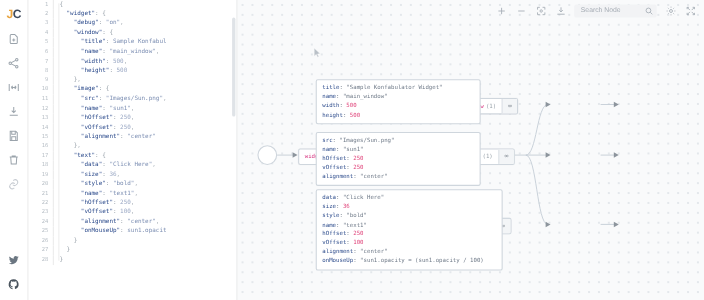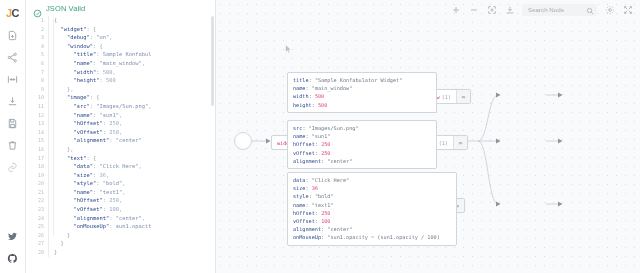--- a/index.html
+++ b/index.html
@@ -194,29 +194,20 @@
     </div>
 
     <div class="rail-ico" style="margin-bottom:4px">
       <svg width="11" height="11" viewBox="0 0 24 24" fill="#4a545e">
         <path d="M12 2a10 10 0 0 0-3.2 19.5c.5.1.7-.2.7-.5v-1.8c-2.8.6-3.4-1.3-3.4-1.3-.5-1.2-1.1-1.5-1.1-1.5-.9-.6.1-.6.1-.6 1 .1 1.5 1 1.5 1 .9 1.5 2.4 1.1 3 .8.1-.7.4-1.1.6-1.4-2.2-.3-4.6-1.1-4.6-5 0-1.1.4-2 1-2.7-.1-.3-.4-1.3.1-2.7 0 0 .8-.3 2.7 1a9.4 9.4 0 0 1 5 0c1.9-1.3 2.7-1 2.7-1 .5 1.4.2 2.4.1 2.7.6.7 1 1.6 1 2.7 0 3.9-2.4 4.7-4.6 5 .4.3.7.9.7 1.9v2.8c0 .3.2.6.7.5A10 10 0 0 0 12 2z"></path>
       </svg>
     </div>
   </div>
 
   <div class="editor">
-    <div class="ed-head">
-      <span class="ok">
-        <svg width="9" height="9" viewBox="0 0 24 24" fill="none" stroke="#3ca17a" stroke-width="2.2">
-          <circle cx="12" cy="12" r="9"></circle>
-            <path d="M8 12.5l2.7 2.7L16.5 9"></path>
-        </svg>
-      </span>
-      <span class="txt">JSON Valid</span>
-    </div>
 
     <div class="code" id="code-body">
       <div class="fold"></div>
     <div class="code-row">
           <div class="gut">1</div>
           <div class="bar"></div>
           <div class="ln"><span class="p">{</span></div>
         </div>
         <div class="code-row">
           <div class="gut">2</div>

